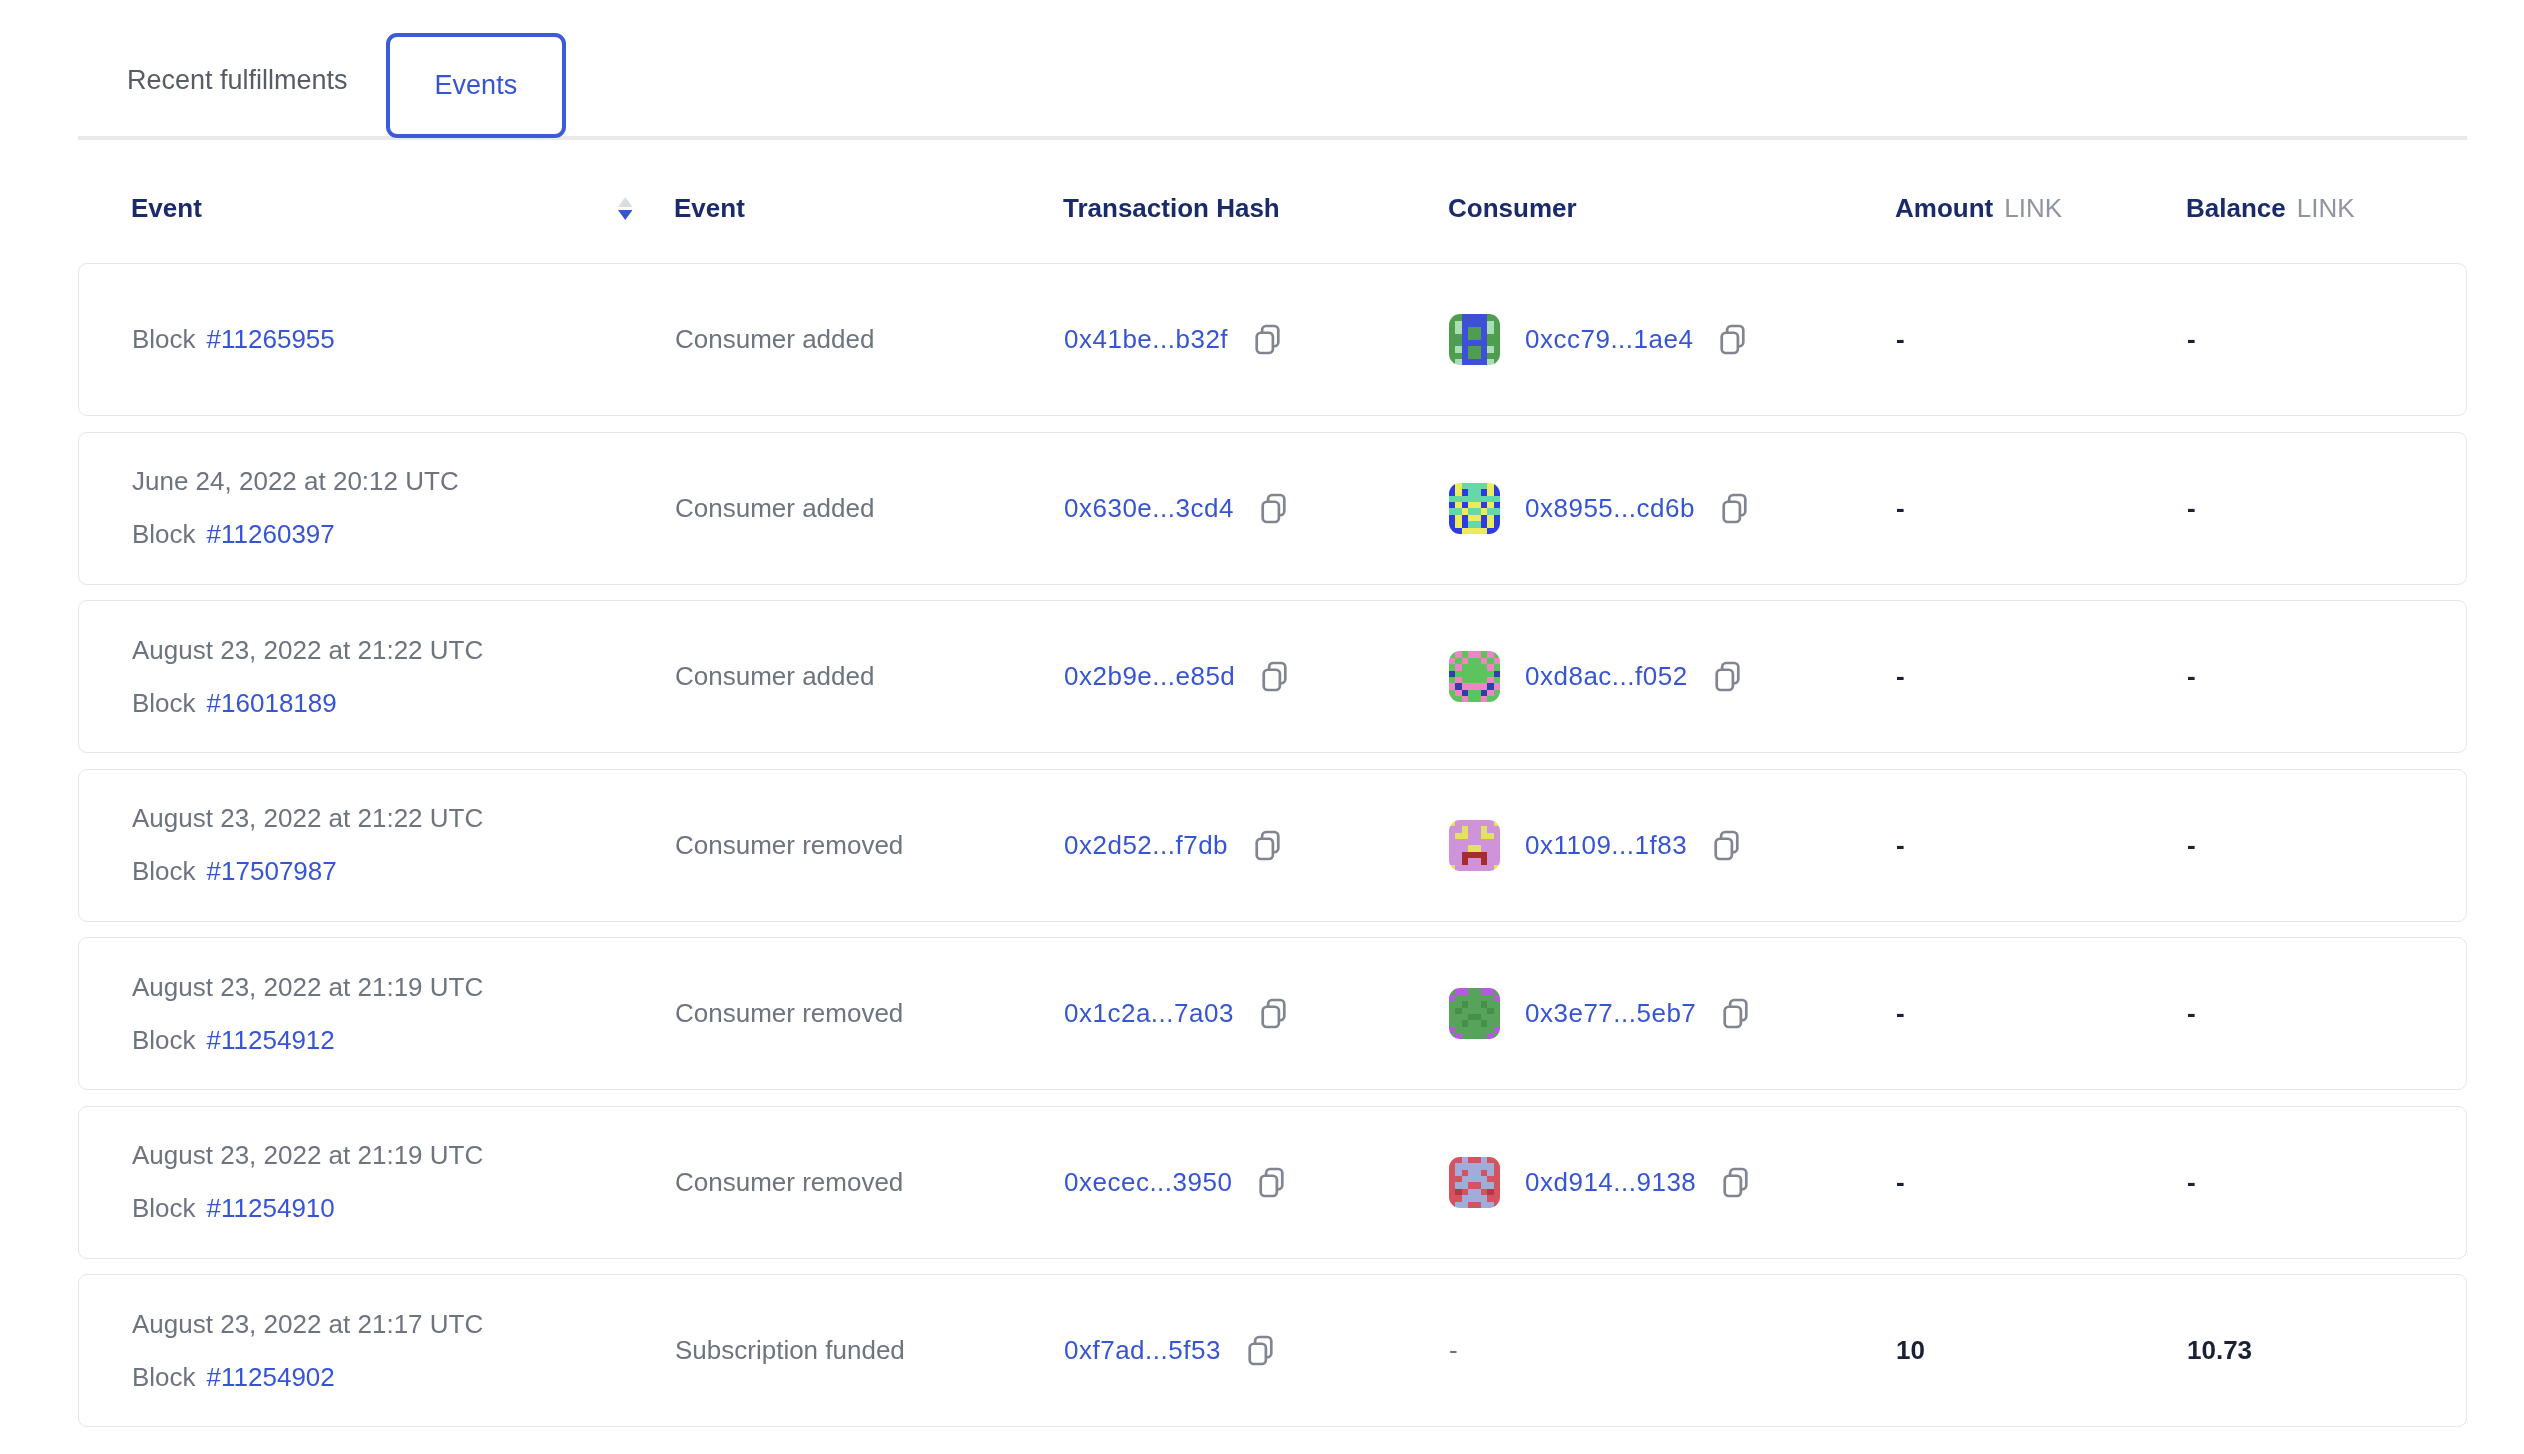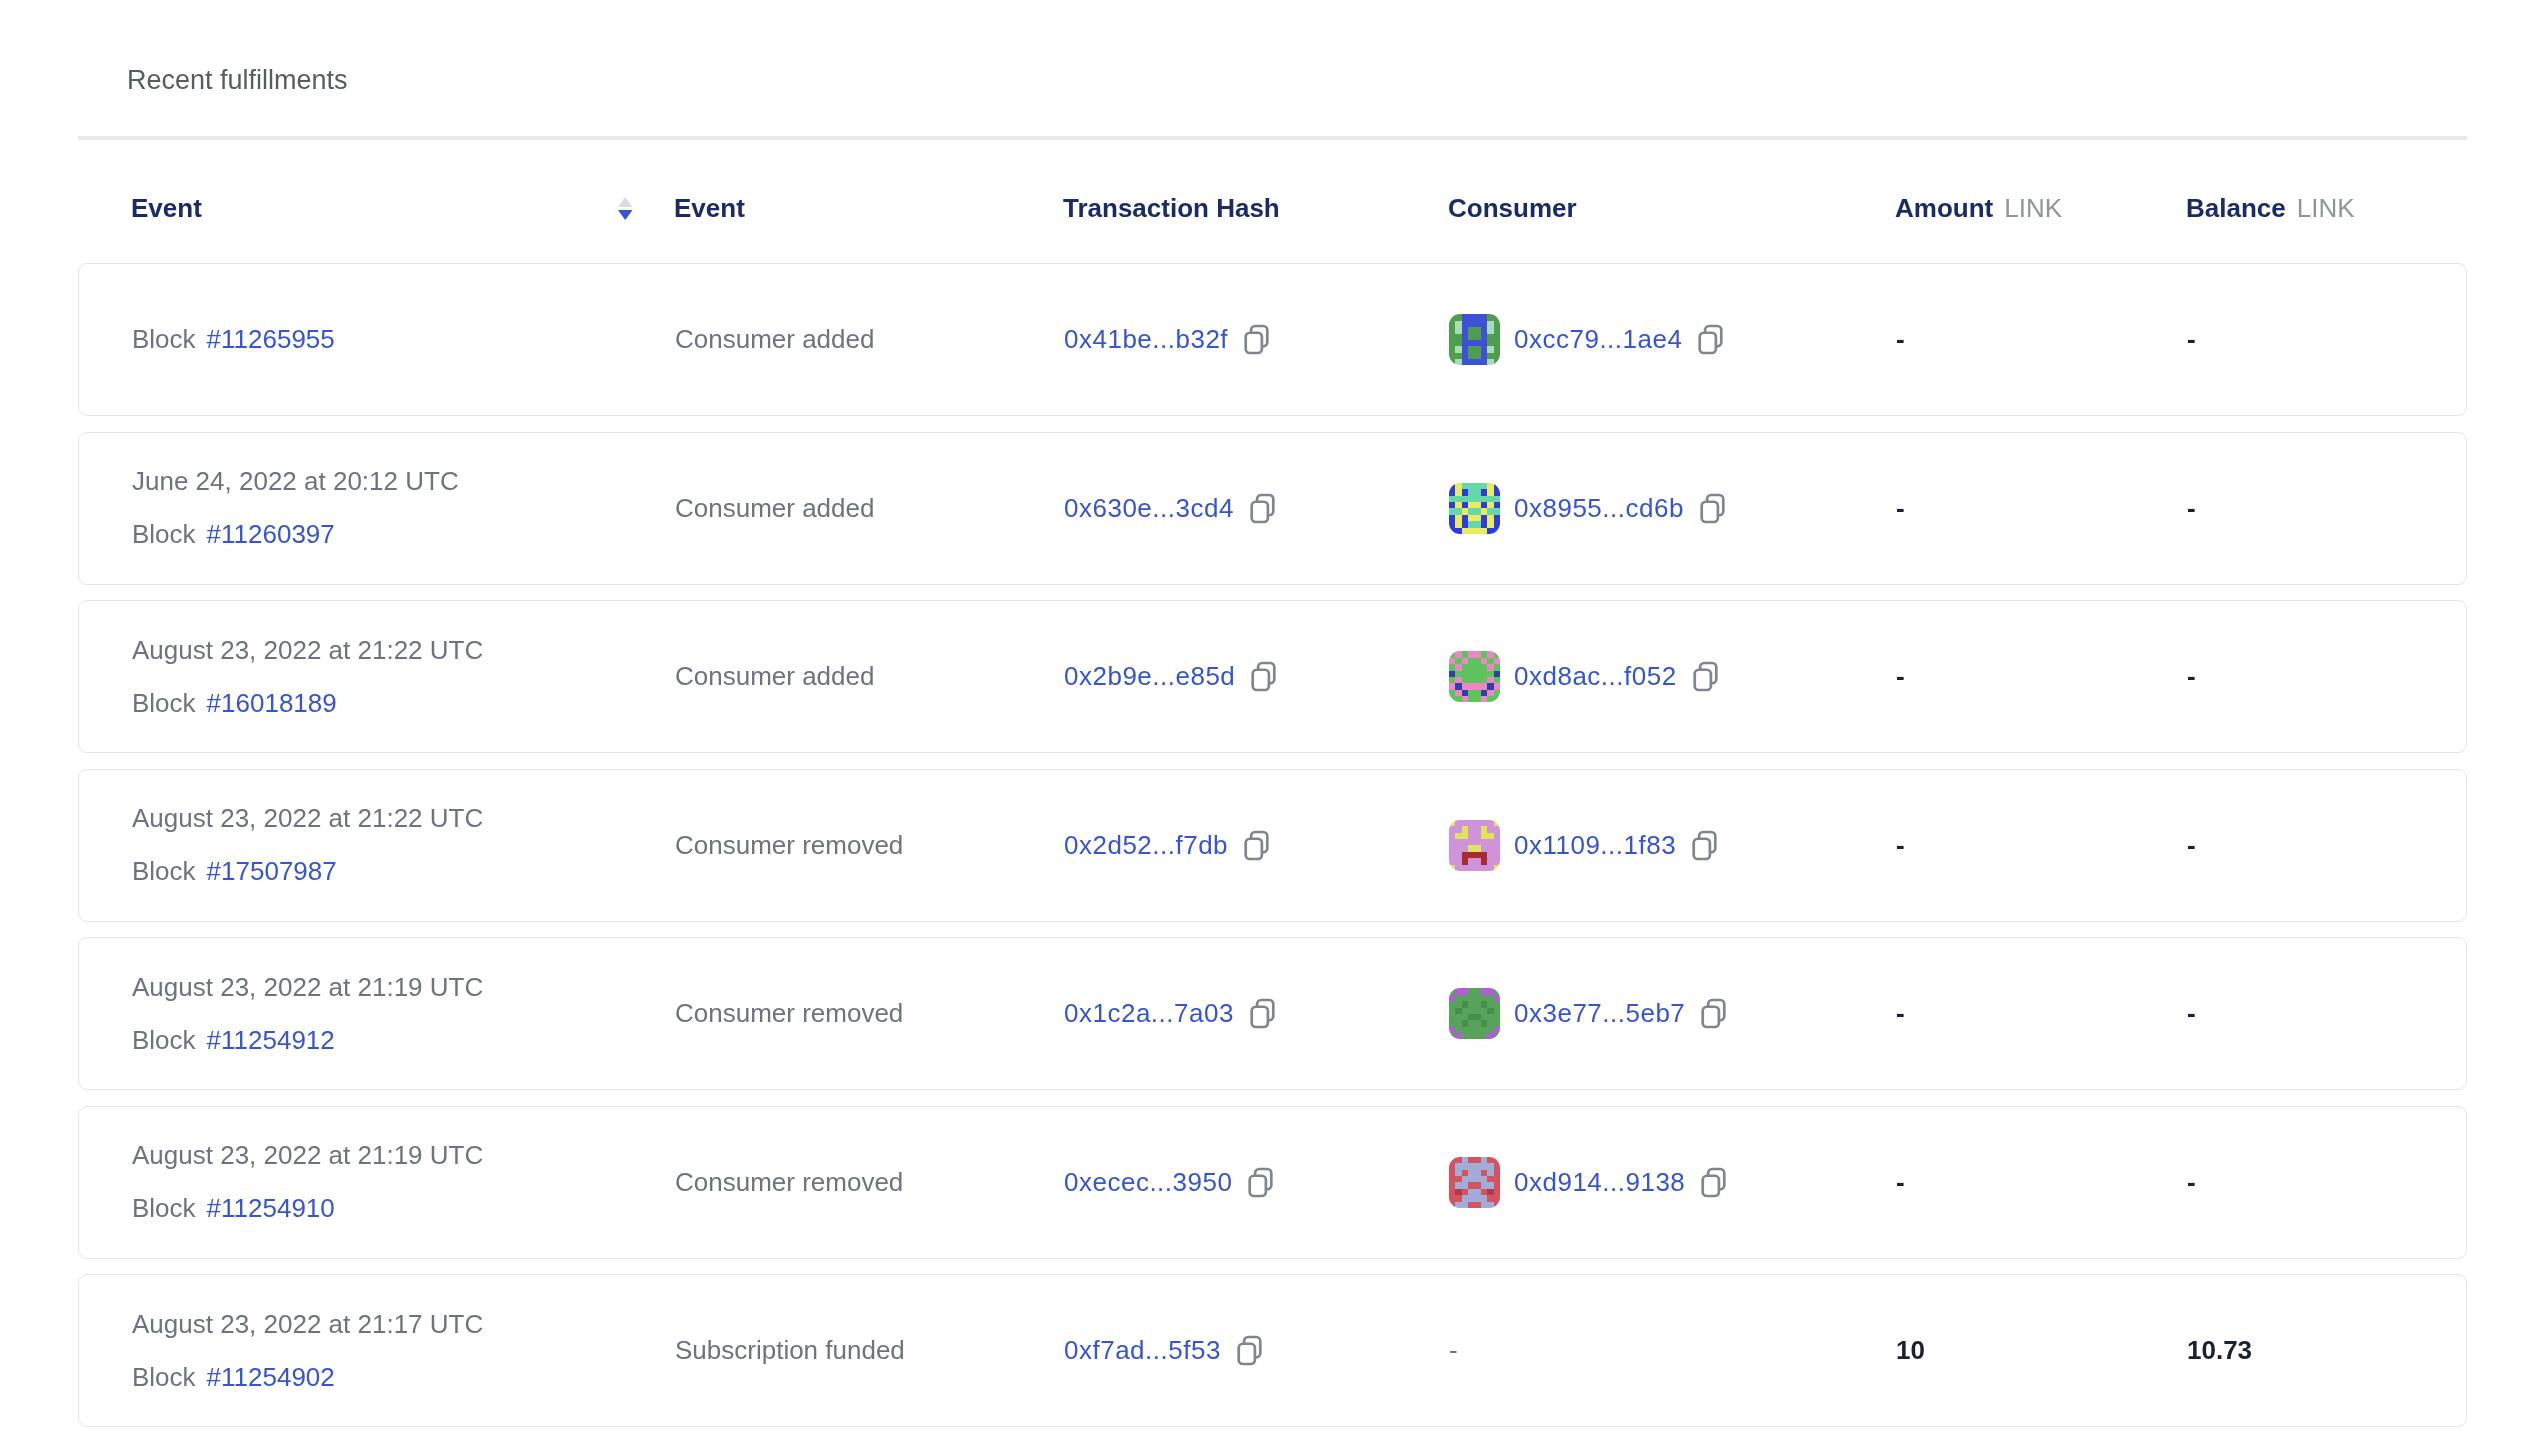--- a/index.html
+++ b/index.html
@@ -58,21 +58,21 @@
     margin-bottom:15.5px;
     padding-left:53px;
     background:#fff;
     font-size:26px;color:#6d7480;
   }
   .cell-time{display:flex;flex-direction:column;justify-content:center;gap:22px;}
   .date{color:#6d7480;}
   .blockline{display:flex;gap:11px;align-items:center;}
   .blk{color:#6d7480;}
   a.blocklink{color:#3655d4;text-decoration:none;cursor:pointer;}
-  .cell-hash,.cell-consumer{display:flex;align-items:center;gap:14px;}
+  .cell-hash,.cell-consumer{display:flex;align-items:center;gap:25px;}
   a.hashlink{color:#3655d4;text-decoration:none;cursor:pointer;letter-spacing:0.5px;}
   .copy{background:none;border:none;padding:0;cursor:pointer;display:flex;align-items:center;}
   .num{color:#1b2134;font-weight:700;}
   .cell-consumer.muted a.hashlink{color:#6d7480;cursor:default;letter-spacing:0;}
 
   
   .avatar{
     width:51px;height:51px;border-radius:11px;overflow:hidden;
     display:grid;grid-template-columns:repeat(8,1fr);grid-template-rows:repeat(8,1fr);
     flex:0 0 auto;
@@ -83,20 +83,23 @@
 <body>
 
 <div class="page">
 
 
   <div class="tabs" id="tabs">
   <button class="tab">
     <span class="tab-label">Recent fulfillments</span>
   </button>
 
+  <button class="tab active">
+    <span class="tab-label">Events</span>
+  </button>
 
 </div>
 
   <div class="thead grid">
     <div class="th th-time">
       <span>Event</span>
       <button class="sort" title="">
         <svg width="14.5" height="10" viewBox="0 0 16 11">
             <polygon points="8,0 16,11 0,11" fill="#d9dce3"></polygon>
           </svg>

